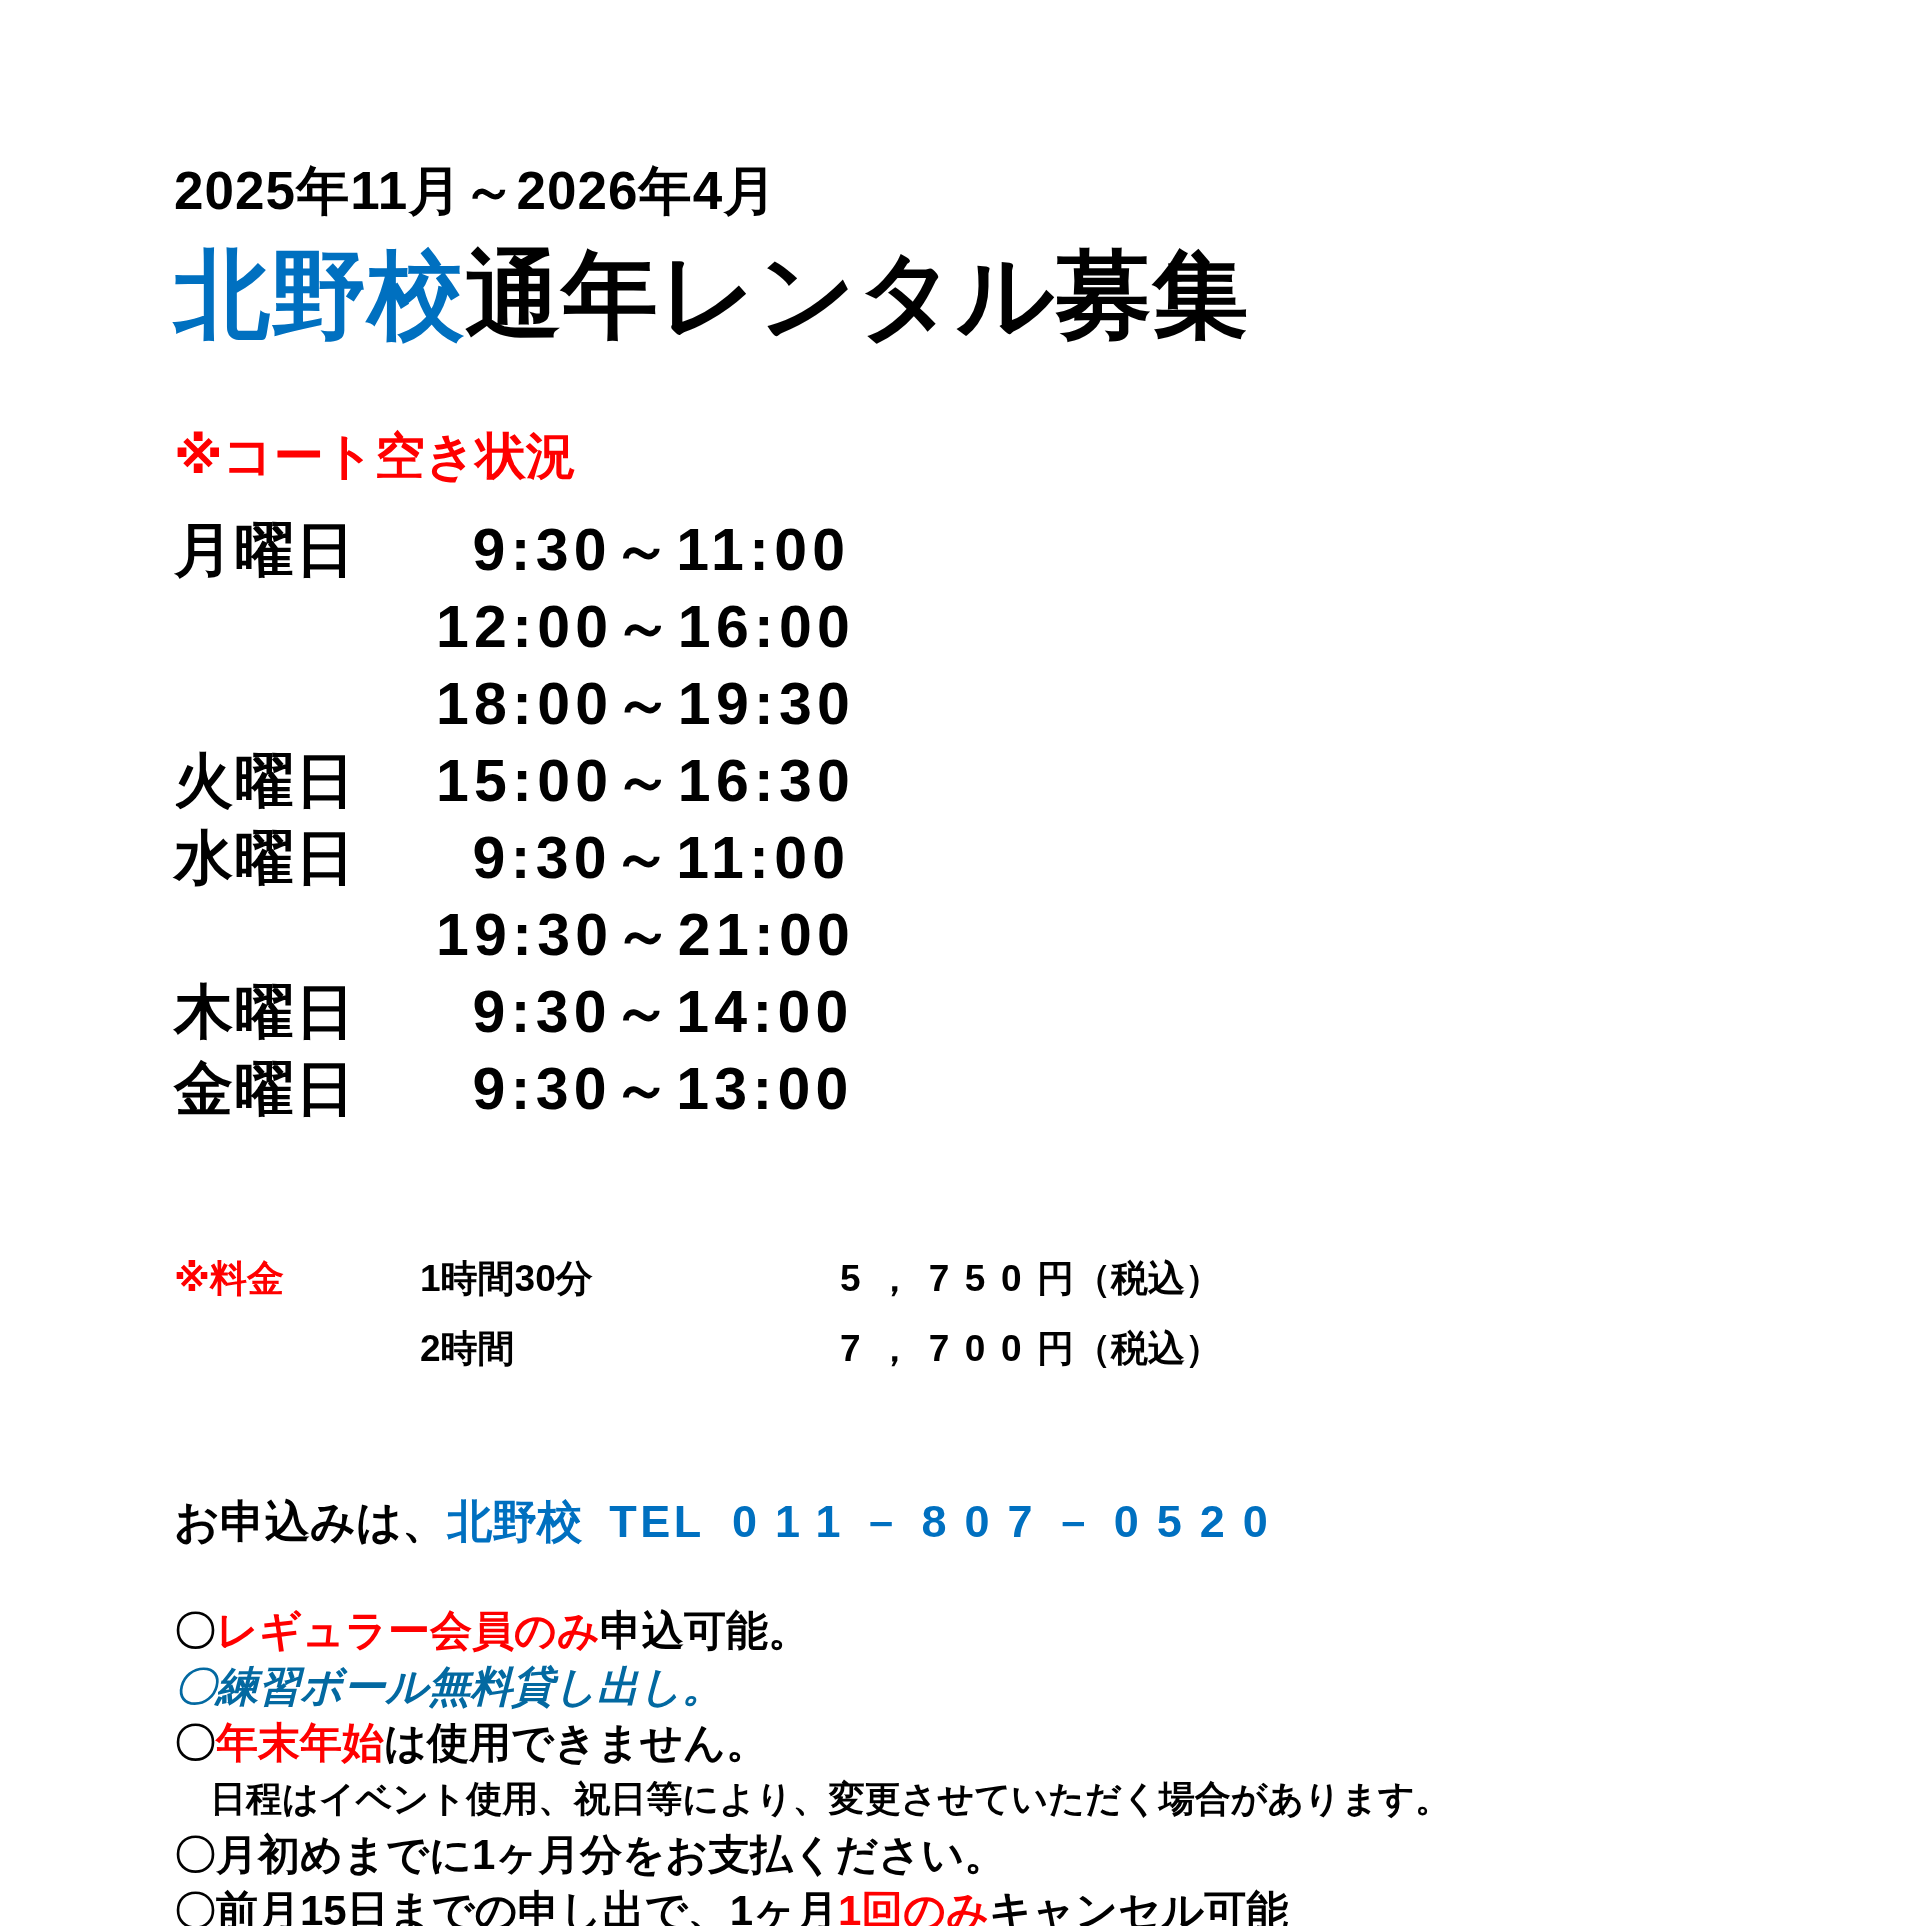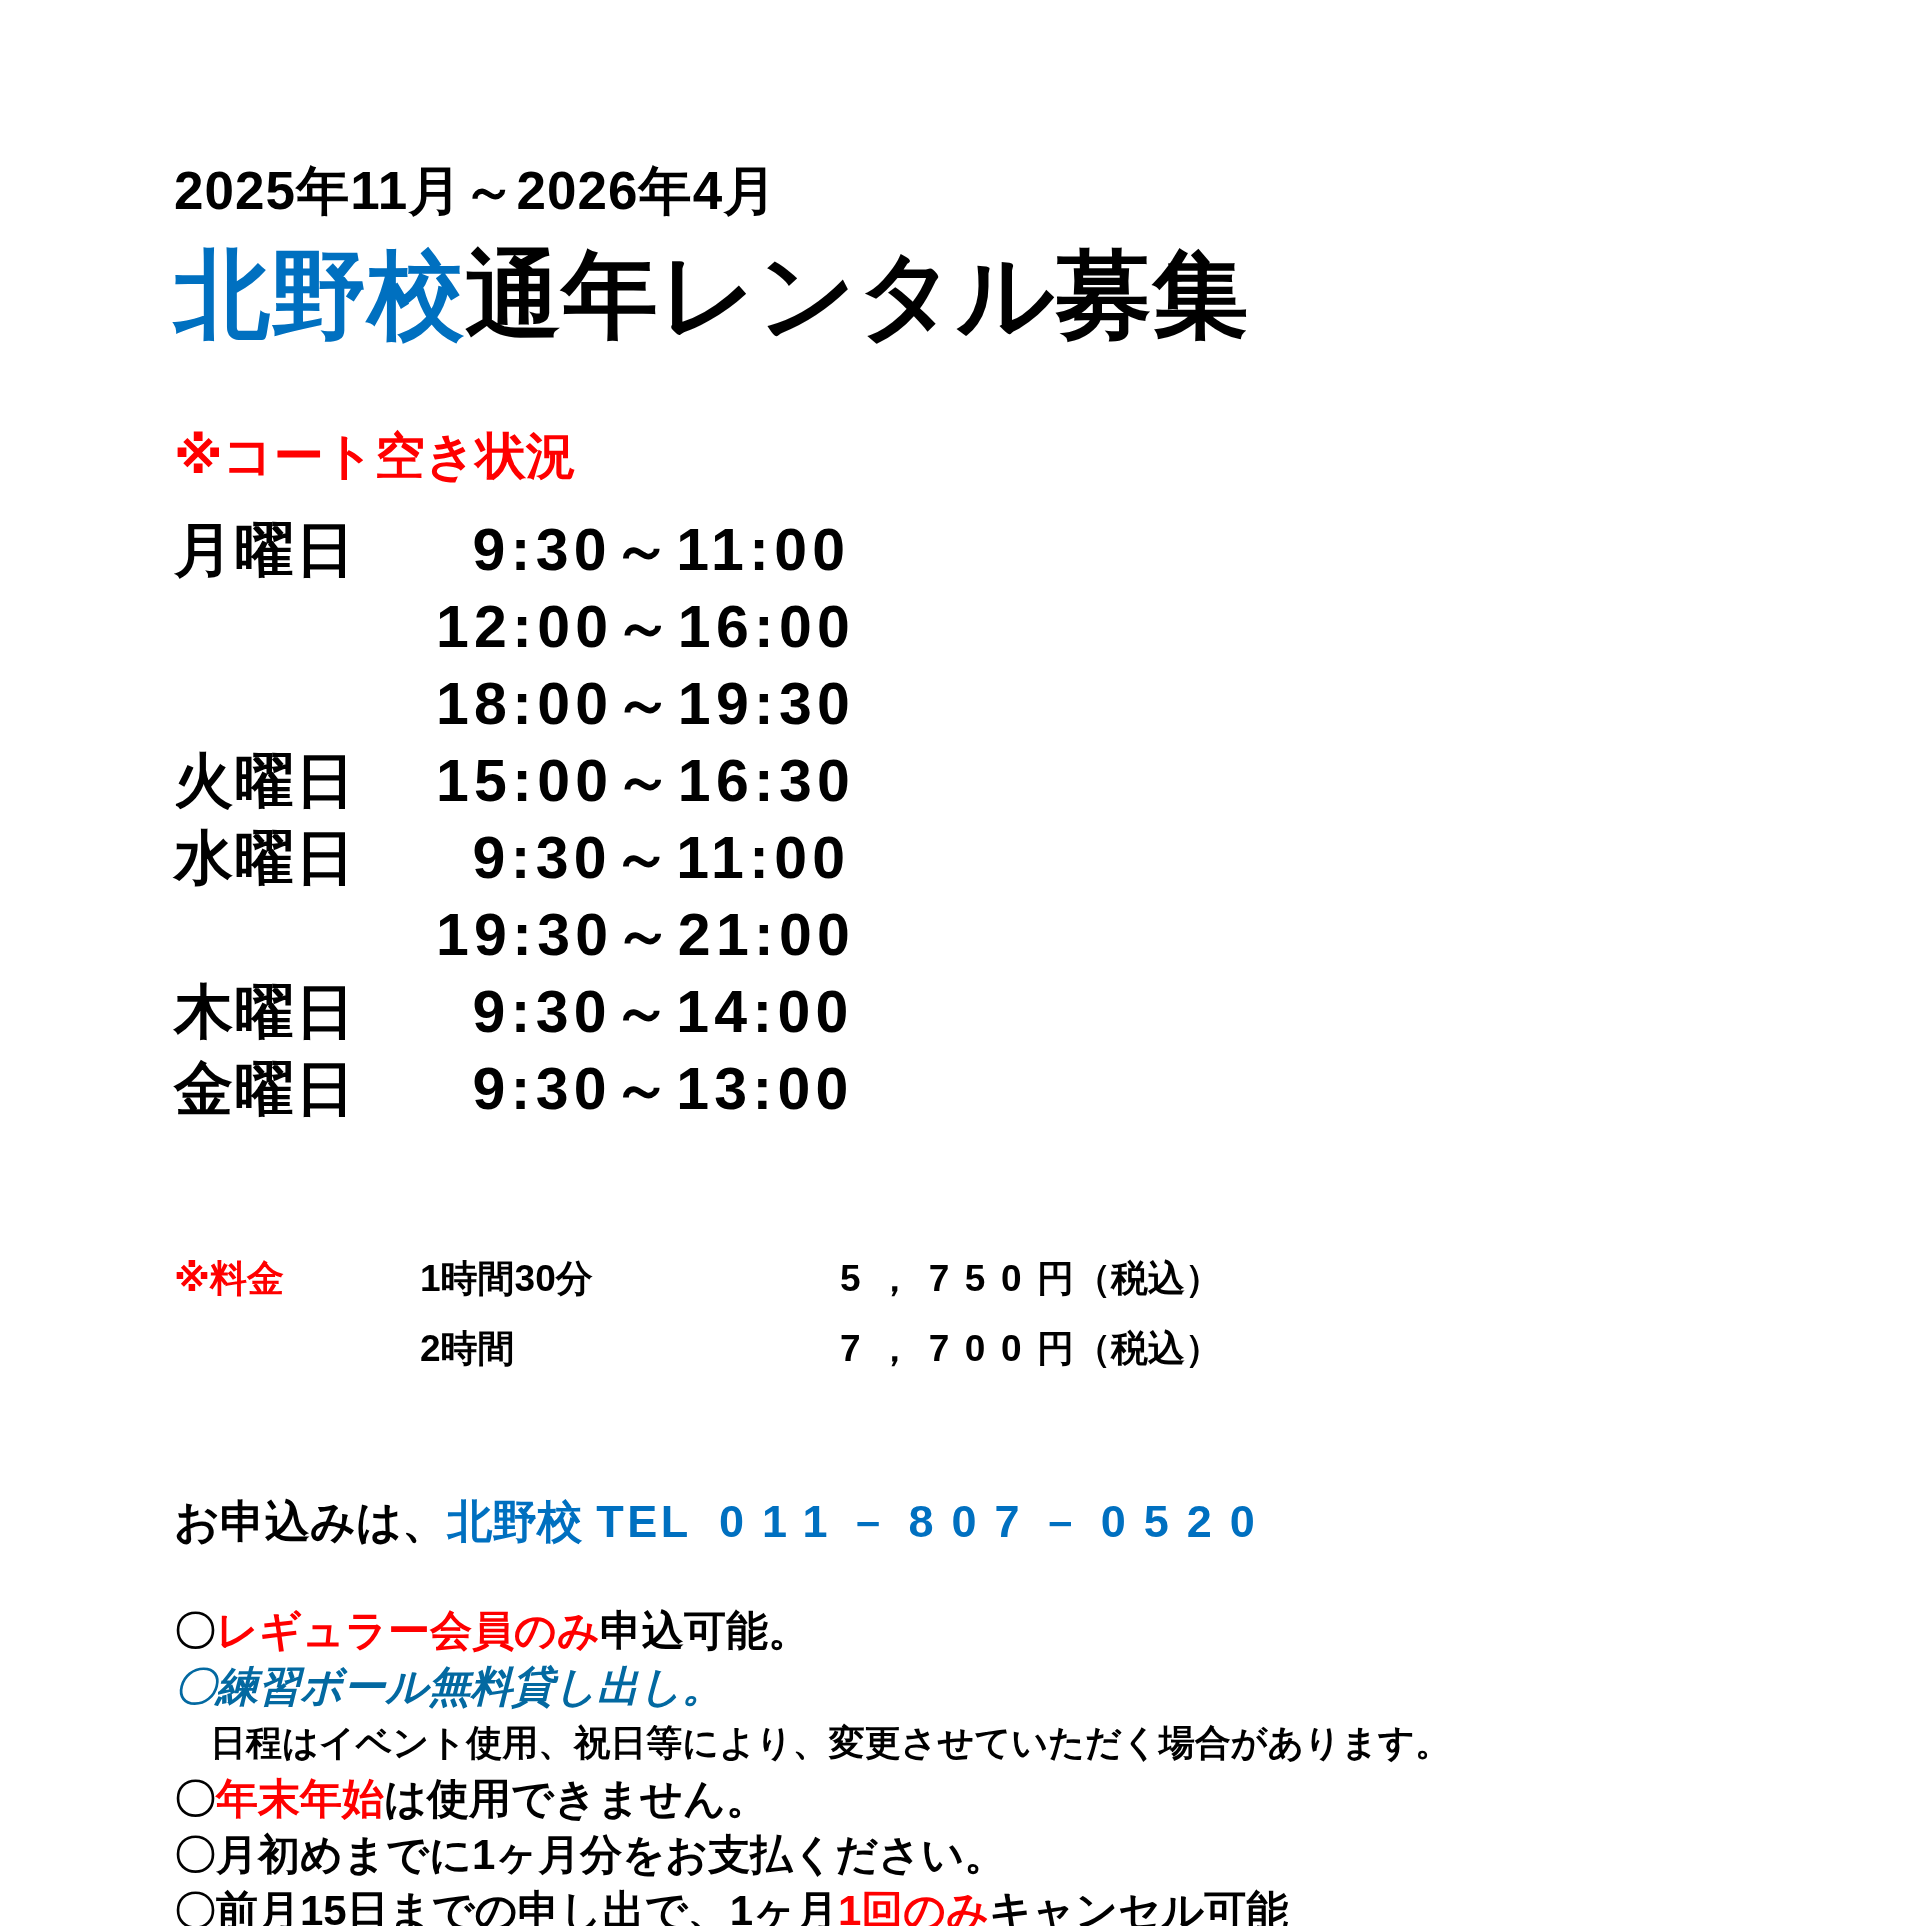--- a/index.html
+++ b/index.html
@@ -25,21 +25,21 @@
   .sched-day { width: 250px; flex: none; letter-spacing: 0.03em; }
   .sched-time { letter-spacing: 0.09em; text-align: center; }
 
   .fees { margin-top: 116px; }
   .fee-row { display: flex; font-size: 37px; line-height: 70px; white-space: nowrap; }
   .fee-heading { width: 246px; flex: none; }
   .fee-duration { width: 420px; flex: none; }
   .fee-amount { letter-spacing: 0.42em; }
 
   .contact { margin-top: 104px; font-size: 45px; line-height: 67px; white-space: nowrap; }
-  .tel-label { margin-left: 14px; letter-spacing: 0.08em; }
+  .tel-label { margin-left: 27px; letter-spacing: 0.08em; }
   .tel-number { margin-left: 27px; letter-spacing: 0.4em; }
 
   .notes { margin-top: 48px; }
   .note { font-size: 42px; line-height: 56px; white-space: nowrap; }
   .note.small { font-size: 36px; }
 </style>
 </head>
 <body>
 
 <div class="page">
@@ -107,25 +107,25 @@
       <span>お申込みは、</span><span style="color: rgb(0, 112, 192);">北野校</span><span class="tel-label" style="color: rgb(0, 112, 192);">TEL</span><span class="tel-number" style="color: rgb(0, 112, 192);">011－807－0520</span>
     </div>
 
     <div class="notes">
       <div class="note">
         <span style="color: rgb(0, 0, 0);">〇</span><span style="color: rgb(255, 0, 0); text-align: center;">レギュラー会員のみ</span><span style="color: rgb(0, 0, 0);">申込可能。</span>
       </div>
       <div class="note">
         <span style="color: #0369a1; font-style: italic;">〇練習ボール無料貸し出し。</span>
       </div>
+      <div class="note">
+        <span style="color: rgb(0, 0, 0);">〇</span><span style="color: rgb(255, 0, 0);">年末年始</span><span style="color: rgb(0, 0, 0);">は使用できません。</span>
+      </div>
       <div class="note small">
         <span style="color: rgb(0, 0, 0);">　日程はイベント使用、祝日等により、変更させていただく場合があります。</span>
-      </div>
-      <div class="note">
-        <span style="color: rgb(0, 0, 0);">〇</span><span style="color: rgb(255, 0, 0);">年末年始</span><span style="color: rgb(0, 0, 0);">は使用できません。</span>
       </div>
       <div class="note">
         <span style="color: rgb(0, 0, 0);">〇月初めまでに1ヶ月分をお支払ください。</span>
       </div>
       <div class="note">
         <span style="color: rgb(0, 0, 0);">〇前月15日までの申し出で、1ヶ月</span><span style="color: rgb(255, 0, 0);">1回のみ</span><span style="color: rgb(0, 0, 0);">キャンセル可能</span>
       </div>
 
     </div>
 

